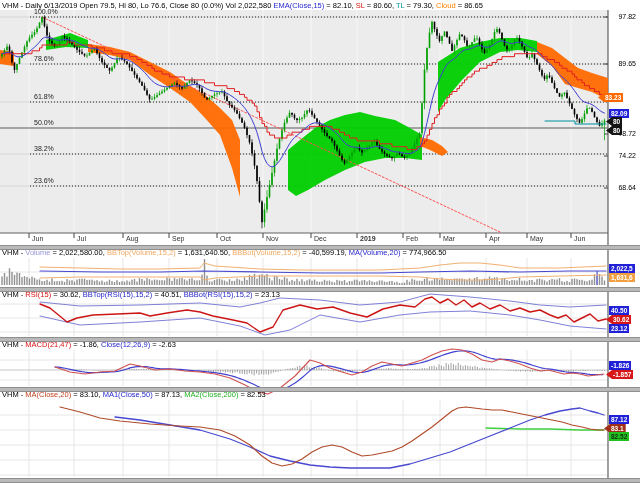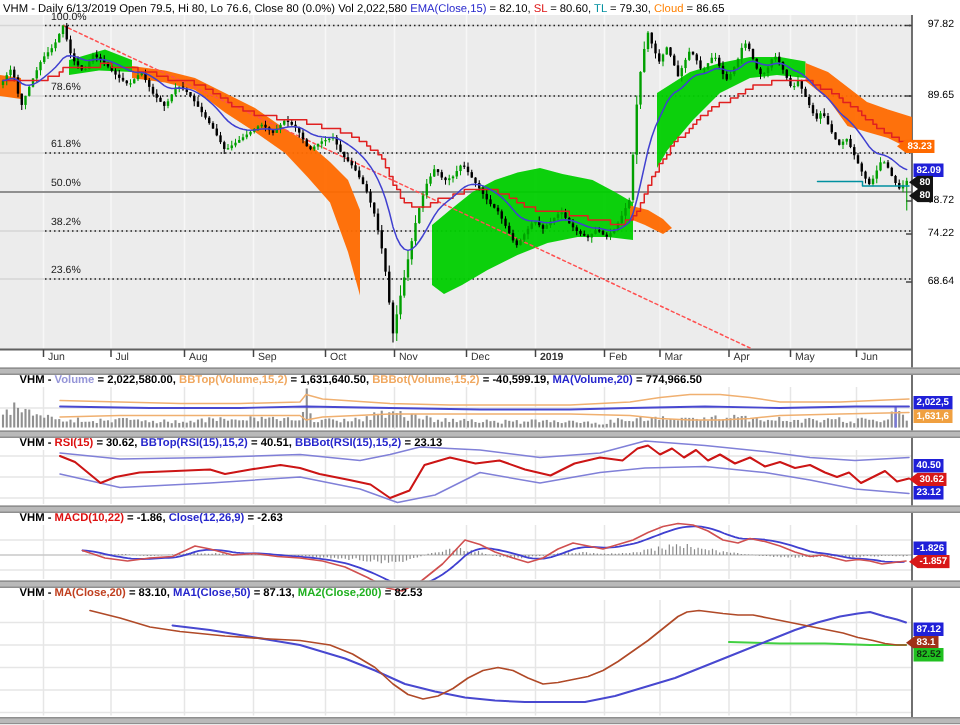--- a/index.html
+++ b/index.html
@@ -1,21 +1,21 @@
 <!DOCTYPE html>
 <html><head>
 <meta charset="utf-8">
 <style>
   html,body{margin:0;padding:0;background:#fff;}
   #root{position:relative;width:640px;height:483px;background:#fff;overflow:hidden;
         font-family:"Liberation Sans",sans-serif;-webkit-user-select:none;}
   #chart-svg{position:absolute;left:0;top:0;}
   #labels-layer{position:absolute;left:0;top:0;width:640px;height:483px;pointer-events:none;}
   .titlebar{position:absolute;left:2px;top:1px;font-size:7.5px;line-height:9px;white-space:nowrap;color:#000;}
-  .hdr{position:absolute;left:13px;font-size:7.5px;line-height:9px;white-space:nowrap;color:#000;font-weight:bold;}
+  .hdr{position:absolute;left:2px;font-size:7.5px;line-height:9px;white-space:nowrap;color:#000;}
   .fiblab{position:absolute;font-size:7px;color:#222;}
   .monlab{position:absolute;font-size:7px;color:#333;}
   .axlab{position:absolute;font-size:7px;color:#000;width:27px;text-align:right;}
   .tag{position:absolute;font-size:6.5px;font-weight:bold;height:9px;line-height:9px;color:#fff;
        padding:0 2px 0 7px;clip-path:polygon(0 50%,6px 0,100% 0,100% 100%,6px 100%);white-space:nowrap;}
   .tag.noarrow{padding-left:2px;clip-path:none;}
   .sep{position:absolute;left:0;width:640px;height:3px;background:#b9b9b9;border-top:1px solid #8f8f8f;border-bottom:1px solid #8f8f8f;box-sizing:content-box;}
 </style>
 </head>
 <body>
@@ -1109,21 +1109,21 @@
       <polyline points="55,367 57.5,367.15 60,367.423 62.5,367.79686 65,368.2534252 67.5,368.77780866399996 70,369.35780310447996 72.5,369.89339854567356 75,370.39258680745235 77.5,370.8619211821109 80,371.3067753693309 82.5,371.73155580285135 85,372.1398757583381 87.5,372.41469812183726 90,372.58005245990654 92.5,372.65564301712334 95,372.65762727404115 97.5,372.5992543647137 100,372.49138857906524 102.5,372.3729386348335 105,372.24580968056347 107.5,372.11156393806203 110,371.9714824292109 112.5,371.82661559195293 115,371.6778247854014 117.5,371.34581632402916 120,370.8635693857039 122.5,370.2581268962772 125,369.5516640549473 127.5,368.7623645250568 130,367.90513891054655 132.5,367.29221390664816 135,366.8796154034515 137.5,366.63128463083024 140,366.5176533972808 142.5,366.54447578577026 145,366.6864701443316 147.5,366.9229055183519 150,367.23678252504857 152.5,367.61416167053983 155,368.04361256984265 157.5,368.365762307271 160,368.59992509196223 162.5,368.76193857540903 165,368.8647896318354 167.5,368.919127498105 170,368.93368454844614 172.5,369.00562132972584 175,369.1246094903752 177.5,369.2821797821076 180,369.47138742132825 182.5,369.68653768548916 185,369.9229609021011 187.5,370.1468279397229 190,370.36039891057277 192.5,370.56552710666966 195,370.7637322274691 197.5,370.9562604265247 200,371.1441335497502 202.5,371.35818951079517 205,371.59371539885205 207.5,371.8468466270587 210,372.11441423418813 212.5,372.3938196720343 215,372.6829321310681 217.5,373.0400043474759 220,373.4528035649302 222.5,373.9112989232428 225,374.40726511705907 227.5,374.93395739598844 230,375.48584506471053 232.5,376.1483929530626 235,376.90168222151135 237.5,377.7293794216393 240,378.61809112574423 242.5,379.5568347231103 245,380.53660447295044 247.5,381.5823233601271 250,382.6821205399196 252.5,383.82626191965716 255,385.0067655433496 257.5,386.2170862070851 260,387.3300106898098 262.5,388.332608765644 265,389.2447391878281 267.5,390.082686134019 270,390.6078026298956 272.5,390.8133981565144 275,390.7569864883418 277.5,390.4857289204403 280,390.03829771476103 282.5,389.31140412610404 285,388.3553513834053 287.5,387.21138813439234 290,385.91333827020173 292.5,384.48893738156545 295,382.9609286528837 297.5,381.22796149536464 300,379.326928426199 302.5,377.2880813094832 305,375.1362266737762 307.5,372.8917058724965 310,370.57119881544713 312.5,368.80338302866664 315,367.48877408350666 317.5,366.54579474847543 320,365.90755169374984 322.5,365.6091923888749 325,365.5895377588774 327.5,365.79842096227947 330,366.19470518906917 332.5,366.6696582550367 335,367.2091197691301 337.5,367.8014782106867 340,368.4372121327631 342.5,369.10551394886573 345,369.7885214380699 347.5,370.4835875792173 350,371.1885418149582 352.5,371.84760428826576 355,372.2530355163779 357.5,372.45048912342986 360,372.47740108121246 362.5,372.3374688865942 365,371.95272448700723 367.5,371.3672340793459 370,370.61713194506365 372.5,369.75004819495217 375,368.8590395198608 377.5,367.94841240628585 380,367.0216981731544 382.5,366.1357925019866 385,365.499349851629 387.5,365.0674668783358 390,364.80332284023535 392.5,364.676724728993 395,364.6629142777743 397.5,364.74158970777495 400,364.8961035603755 402.5,365.0678049195079 405,365.0736000339965 407.5,364.94335202787715 410,364.7015486628593 412.5,364.3682699035446 415,363.9599813209066 417.5,363.4901846831434 420,362.9699514401776 422.5,362.39036018094566 425,361.69009534837545 427.5,360.8908781856679 430,360.01052011224766 432.5,359.07262649204307 435,358.1235537234753 437.5,357.16531405324974 440,356.1995575236648 442.5,355.24563716940514 445,354.37342247891223 447.5,353.56820643270805 450,352.8179292748206 452.5,352.1397020053529 455,351.6285556443894 457.5,351.25441562839933 460,350.99262081528747 462.5,350.8499490685357 465,350.91295823619924 467.5,351.1446257536834 470,351.5145931180204 472.5,352.01596635677674 475,352.6970924125569 477.5,353.5256157782967 480,354.4750049382033 482.5,355.48750404932673 485,356.4077533204479 487.5,357.2523577227673 490,358.03493333266914 492.5,358.71489533278867 495,359.1037141728867 497.5,359.2537956217671 500,359.20811240984904 502.5,359.26065217607623 505,359.3937347843825 507.5,359.5928625231937 510,359.8461472690188 512.5,360.1888407605954 515,360.6048494236882 517.5,361.08097652742435 520,361.60640075248796 522.5,362.2172486170401 525,362.8981438659729 527.5,363.63647797009776 530,364.4219119354802 532.5,365.20096778709376 535,365.9747935854169 537.5,366.74433074004185 540,367.5103512068343 542.5,368.0822379896041 545,368.4949351514754 547.5,368.7770968242098 550,369.08721939585206 552.5,369.4540199045987 555,369.86729632177094 557.5,370.31868298385217 560,370.8013200467588 562.5,371.3095824383422 565,371.7713575994406 567.5,372.0937632315413 570,372.3018858498639 572.5,372.4387963968884 575,372.6073130454485 577.5,372.8017466972678 580,373.0174322917596 582.5,373.30679447924285 585,373.6565714729791 587.5,374.05588860784286 590,374.36082865843116 592.5,374.5546294999136 595,374.6572961899291 597.5,374.68523287574186 600,374.6518909581083 602.5,374.56830058564884" fill="none" stroke="#4040d0" stroke-width="1.2" stroke-linejoin="round" stroke-linecap="round"></polyline>
       <polyline points="55,367 70,372 85,374 100,372 115,371 130,364 140,366 155,370 170,369 185,371 200,372 215,374 230,378 245,385 258,392 268,394 280,388 295,376 310,360 320,363 330,368 342,372 352,375 362,372 372,366 382,362 392,364 402,366 412,363 422,360 432,355 442,351 452,349 462,350 472,354 482,360 492,362 500,359 510,361 520,364 530,368 540,371 548,370 556,372 564,374 572,373 580,374 588,376 596,375 604,374" fill="none" stroke="#d05050" stroke-width="1.1" stroke-linejoin="round" stroke-linecap="round"></polyline>
       <polyline points="486,428 520,429 550,429 580,430 604,430" fill="none" stroke="#40d040" stroke-width="1.4" stroke-linejoin="round" stroke-linecap="round"></polyline>
       <polyline points="115,417 140,420 170,425 200,430 230,439 250,447 270,456 290,461 310,465 330,467 350,468 370,468 390,468 410,464 430,458 450,452 470,444 490,436 510,428 530,420 545,415 560,411 572,409 580,408 590,411 598,413 604,415" fill="none" stroke="#4848d0" stroke-width="1.3" stroke-linejoin="round" stroke-linecap="round"></polyline>
       <polyline points="60,407 80,412 100,418 120,421 150,424 180,426 200,427 220,430 235,436 250,445 262,456 272,463 282,466 292,464 302,459 312,452 322,447 332,445 342,447 352,452 362,456 372,455 382,453 392,451 402,447 412,441 422,434 432,427 442,419 452,411 458,408 466,407 474,408 482,409 492,410 502,410 512,412 522,414 532,416 542,418 552,420 562,422 572,425 582,427 590,429 598,430 604,430" fill="none" stroke="#b04a28" stroke-width="1.1" stroke-linejoin="round" stroke-linecap="round"></polyline>
     </svg>
   <div id="labels-layer">
     <div class="titlebar" id="titlebar"><span style="color: rgb(0, 0, 0);">VHM - Daily 6/13/2019 Open 79.5, Hi 80, Lo 76.6, Close 80 (0.0%) Vol 2,022,580 </span><span style="color: rgb(38, 38, 204);">EMA(Close,15)</span><span style="color: rgb(0, 0, 0);"> = 82.10, </span><span style="color: rgb(221, 17, 17);">SL</span><span style="color: rgb(0, 0, 0);"> = 80.60, </span><span style="color: rgb(0, 144, 160);">TL</span><span style="color: rgb(0, 0, 0);"> = 79.30, </span><span style="color: rgb(255, 128, 0);">Cloud</span><span style="color: rgb(0, 0, 0);"> = 86.65</span></div>
     <div class="hdr" id="hdr-volume" style="top:248px"><span style="color: rgb(0, 0, 0);">VHM - </span><span style="color: rgb(149, 149, 216);">Volume</span><span style="color: rgb(0, 0, 0);"> = 2,022,580.00, </span><span style="color: rgb(240, 168, 96);">BBTop(Volume,15,2)</span><span style="color: rgb(0, 0, 0);"> = 1,631,640.50, </span><span style="color: rgb(240, 168, 96);">BBBot(Volume,15,2)</span><span style="color: rgb(0, 0, 0);"> = -40,599.19, </span><span style="color: rgb(38, 38, 204);">MA(Volume,20)</span><span style="color: rgb(0, 0, 0);"> = 774,966.50</span></div>
     <div class="hdr" id="hdr-rsi" style="top:290px"><span style="color: rgb(0, 0, 0);">VHM - </span><span style="color: rgb(221, 17, 17);">RSI(15)</span><span style="color: rgb(0, 0, 0);"> = 30.62, </span><span style="color: rgb(38, 38, 204);">BBTop(RSI(15),15,2)</span><span style="color: rgb(0, 0, 0);"> = 40.51, </span><span style="color: rgb(38, 38, 204);">BBBot(RSI(15),15,2)</span><span style="color: rgb(0, 0, 0);"> = 23.13</span></div>
-    <div class="hdr" id="hdr-macd" style="top:340px"><span style="color: rgb(0, 0, 0);">VHM - </span><span style="color: rgb(221, 17, 17);">MACD(10,22)</span><span style="color: rgb(0, 0, 0);"> = -1.86, </span><span style="color: rgb(38, 38, 204);">Close(12,26,9)</span><span style="color: rgb(0, 0, 0);"> = -2.63</span></div>
+    <div class="hdr" id="hdr-macd" style="top:340px"><span style="color: rgb(0, 0, 0);">VHM - </span><span style="color: rgb(221, 17, 17);">MACD(21,47)</span><span style="color: rgb(0, 0, 0);"> = -1.86, </span><span style="color: rgb(38, 38, 204);">Close(12,26,9)</span><span style="color: rgb(0, 0, 0);"> = -2.63</span></div>
     <div class="hdr" id="hdr-ma" style="top:390px"><span style="color: rgb(0, 0, 0);">VHM - </span><span style="color: rgb(192, 64, 32);">MA(Close,20)</span><span style="color: rgb(0, 0, 0);"> = 83.10, </span><span style="color: rgb(38, 38, 204);">MA1(Close,50)</span><span style="color: rgb(0, 0, 0);"> = 87.13, </span><span style="color: rgb(32, 176, 32);">MA2(Close,200)</span><span style="color: rgb(0, 0, 0);"> = 82.53</span></div>
   <div class="fiblab" style="left: 34px; top: 8px;">100.0%</div>
       <div class="fiblab" style="left: 34px; top: 55px;">78.6%</div>
       <div class="fiblab" style="left: 34px; top: 93px;">61.8%</div>
       <div class="fiblab" style="left: 34px; top: 119px;">50.0%</div>
       <div class="fiblab" style="left: 34px; top: 145px;">38.2%</div>
       <div class="fiblab" style="left: 34px; top: 177px;">23.6%</div>
       <div class="monlab" style="left: 32px; top: 235px;">Jun</div>
       <div class="monlab" style="left: 77px; top: 235px;">Jul</div>
       <div class="monlab" style="left: 126px; top: 235px;">Aug</div>

